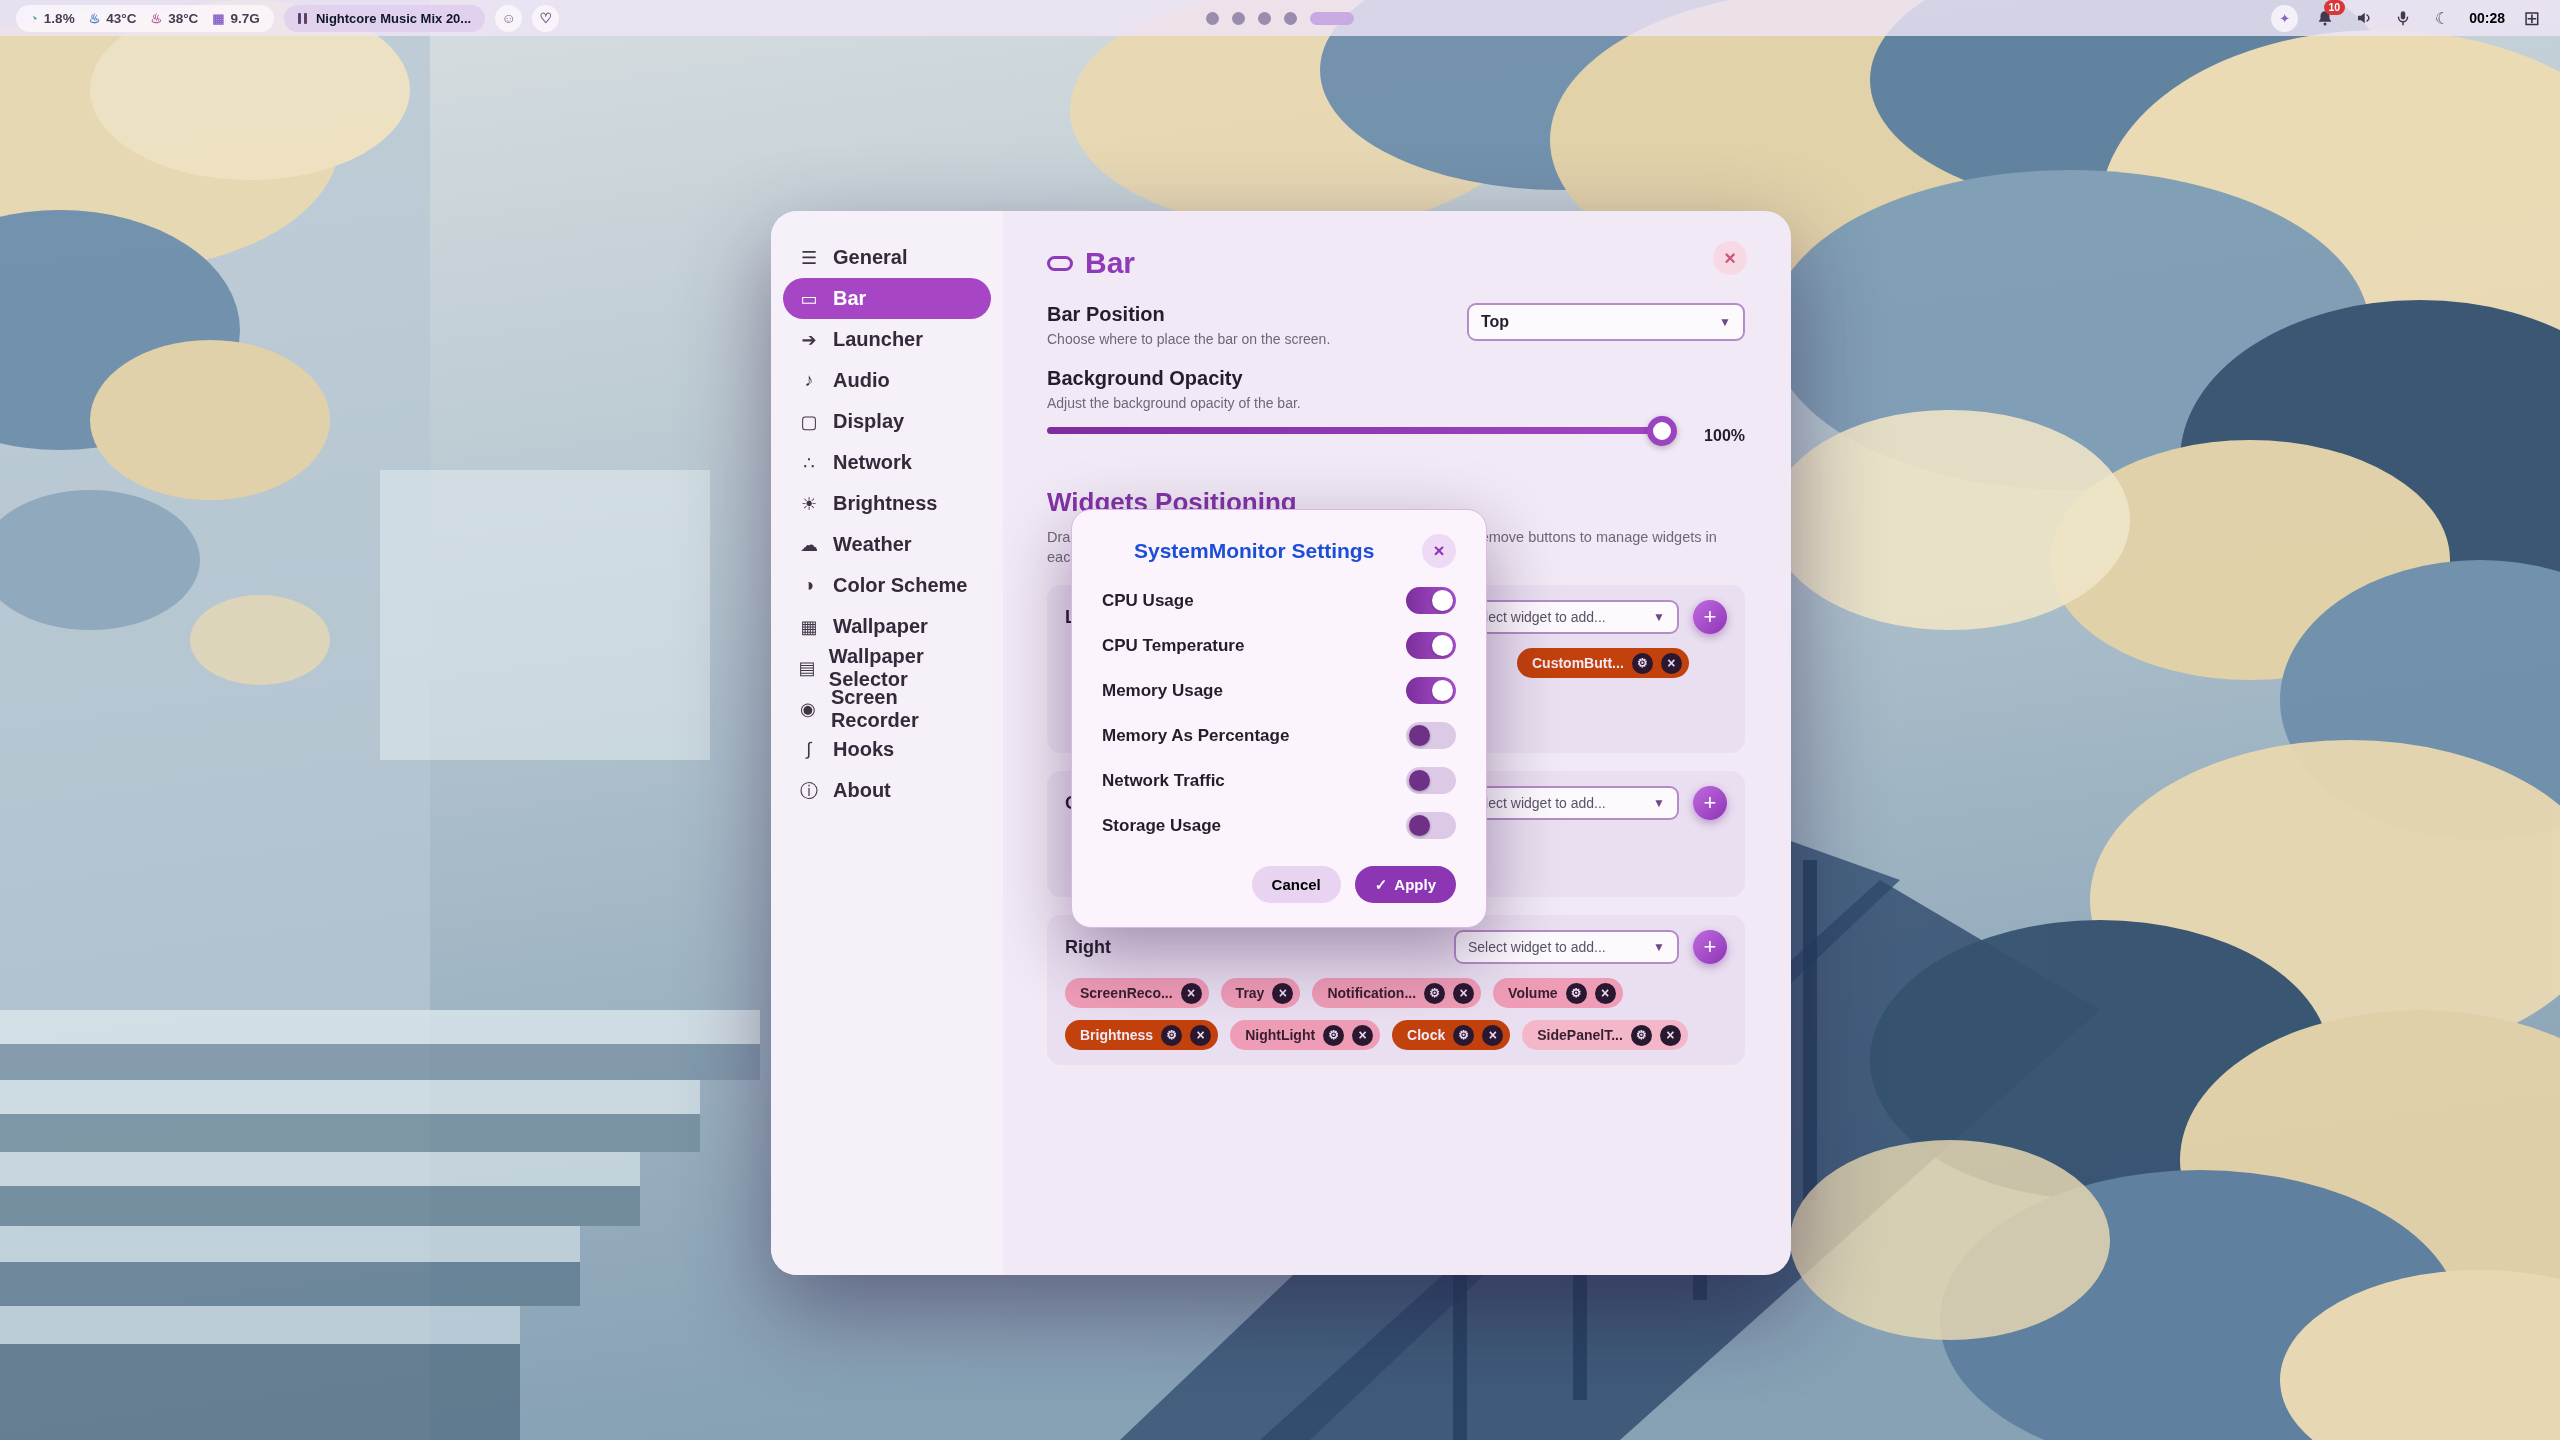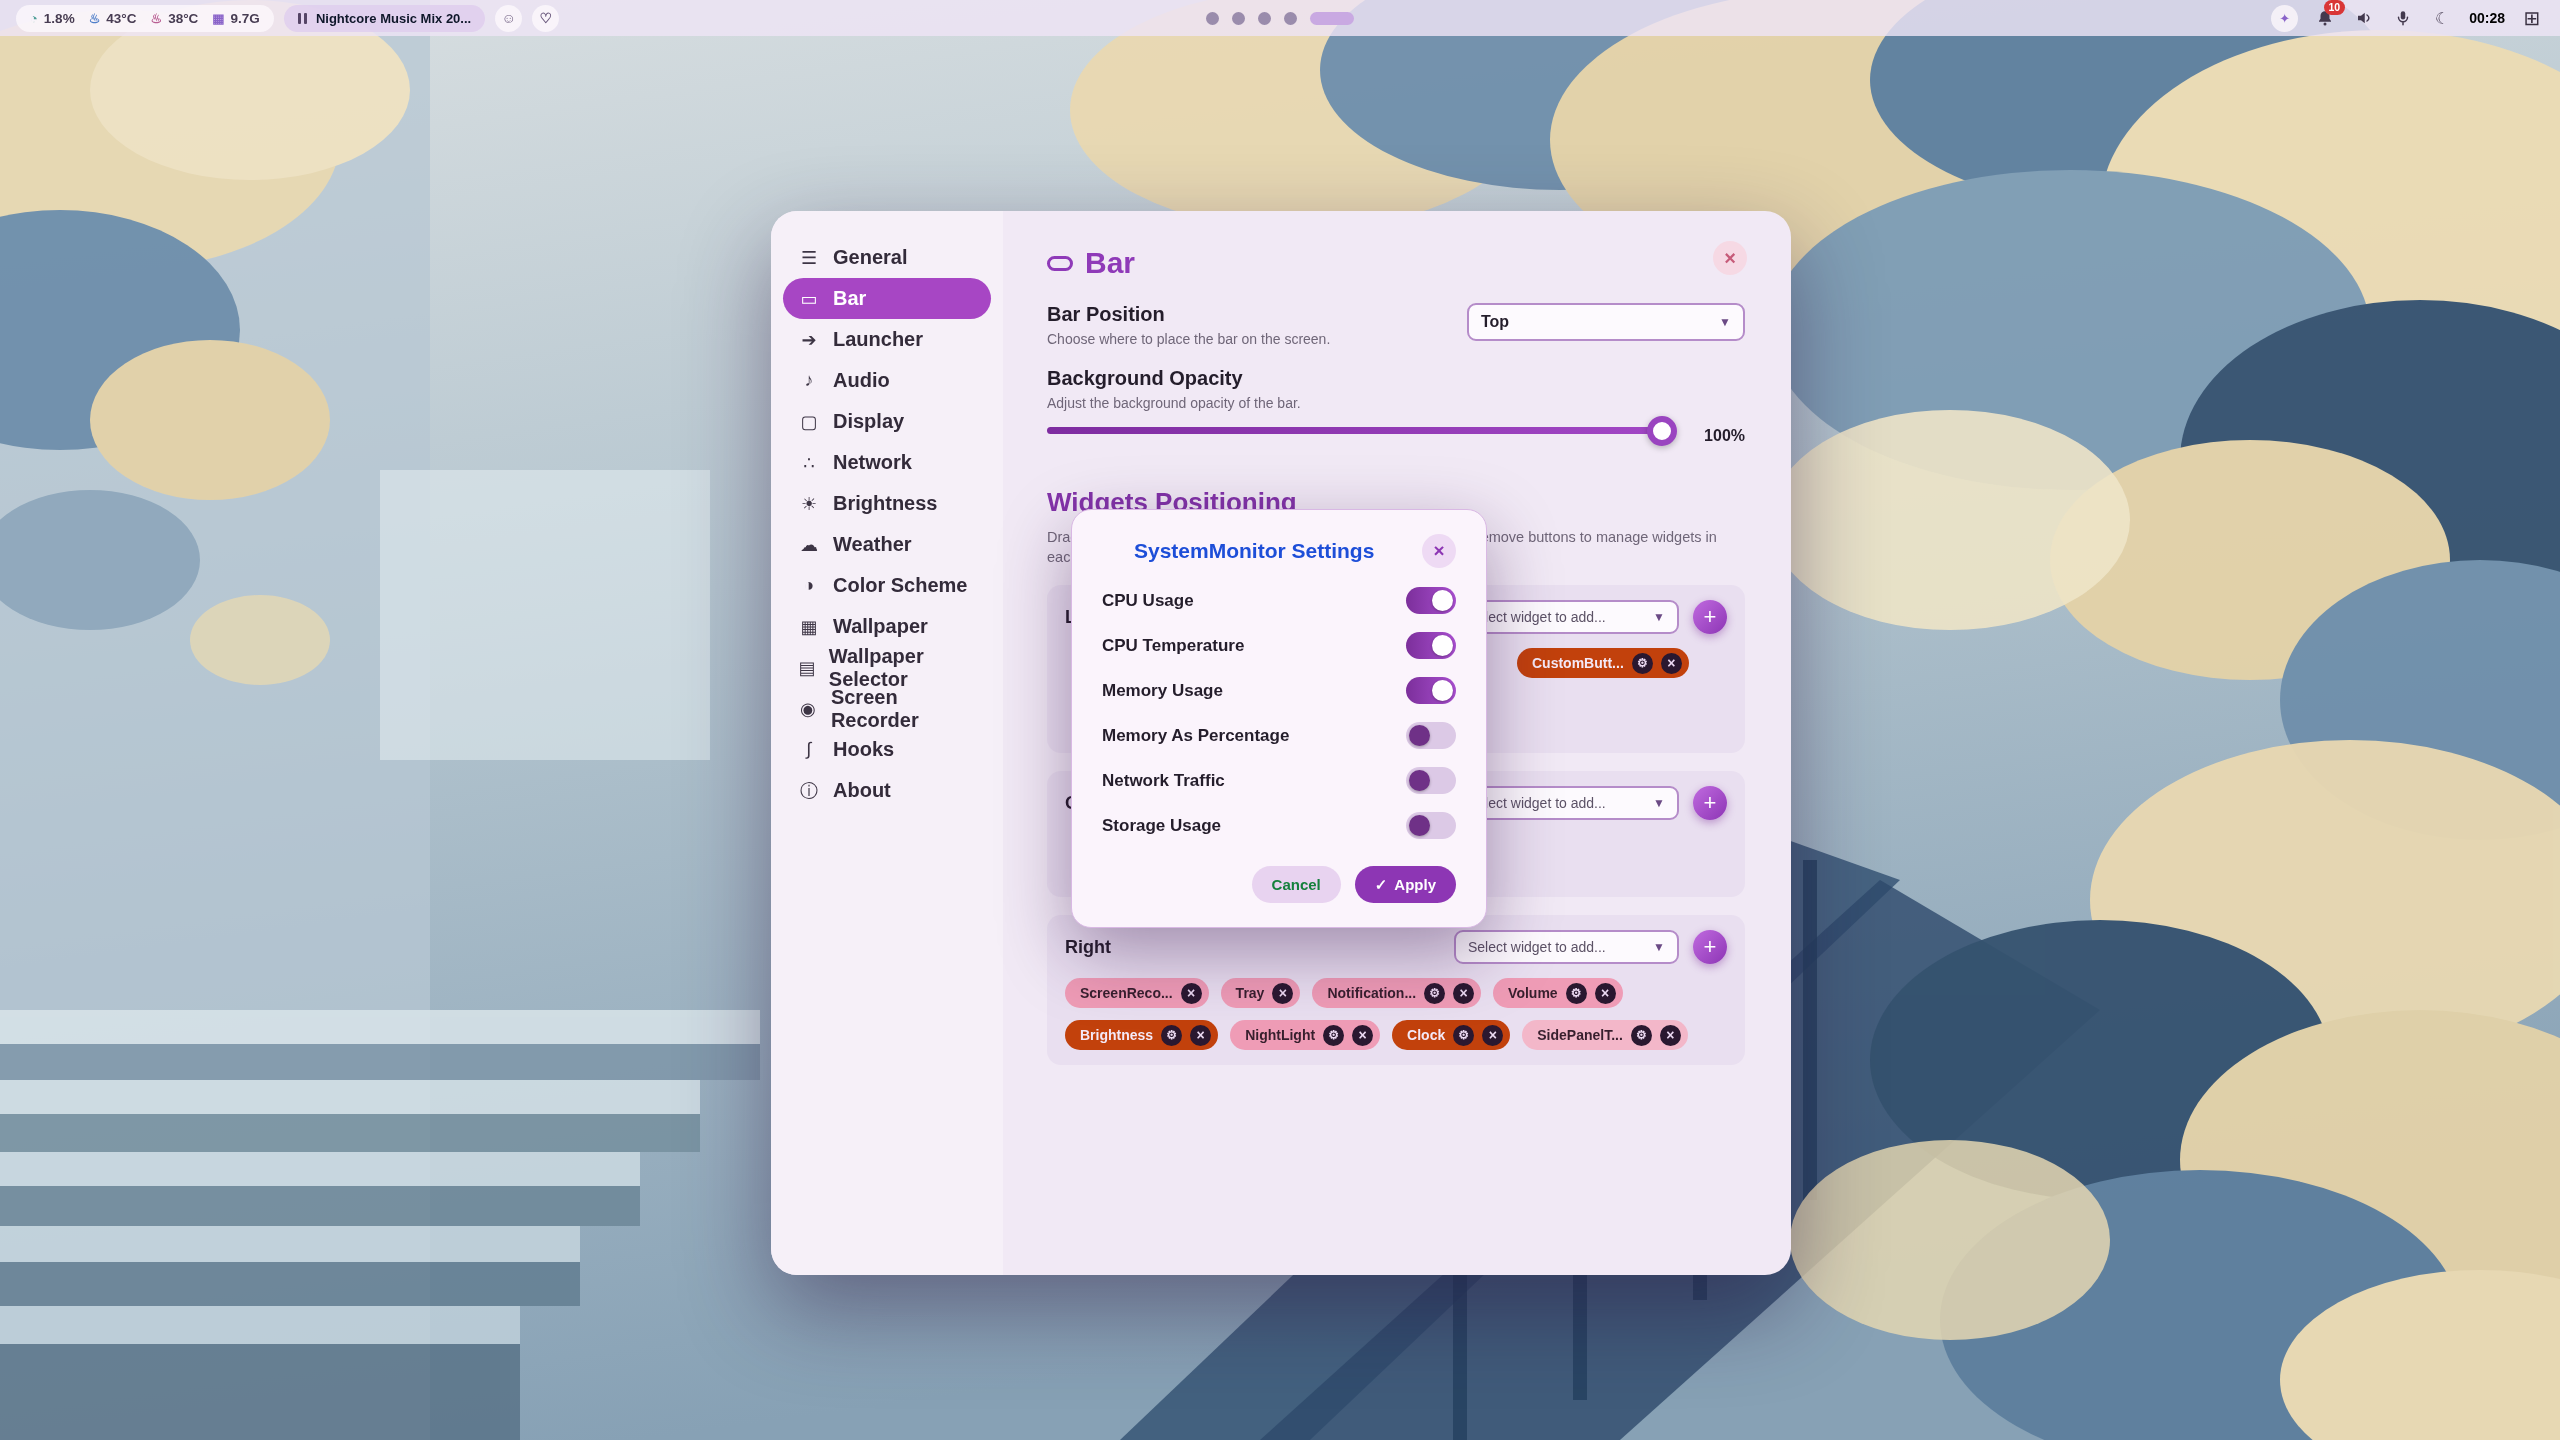--- a/index.html
+++ b/index.html
@@ -108,21 +108,21 @@
   .toggle { width:50px; height:27px; border-radius:14px; position:relative; }
   .toggle.on { background:linear-gradient(90deg,#7c2f9b,#a94fd0); }
   .toggle.off { background:#dcc9e6; }
   .knob { position:absolute; top:3px; width:21px; height:21px; border-radius:50%;
     box-shadow:0 1px 3px rgba(0,0,0,0.3); }
   .toggle.on .knob { right:3px; background:#ffffff; }
   .toggle.off .knob { left:3px; background:#6f3187; }
   .modal-actions { display:flex; justify-content:flex-end; gap:14px; margin-top:18px; }
   .btn { height:37px; border-radius:19px; display:flex; align-items:center; justify-content:center;
     padding:0 20px; font-size:15px; font-weight:bold; gap:7px; }
-  .btn.cancel { background:#e8d3f0; color:#15803d; }
+  .btn.cancel { background:#e8d3f0; color:#000000; }
   .btn.apply { background:#8d36b4; color:#ffffff; }
 </style>
 </head>
 <body>
 
 <svg class="wallpaper" width="2560" height="1440" viewBox="0 0 2560 1440" preserveAspectRatio="none">
   <defs>
     <linearGradient id="sky" x1="0" y1="0" x2="0.25" y2="1">
       <stop offset="0" stop-color="#d9dfe1"></stop>
       <stop offset="0.45" stop-color="#b4c5cf"></stop>

